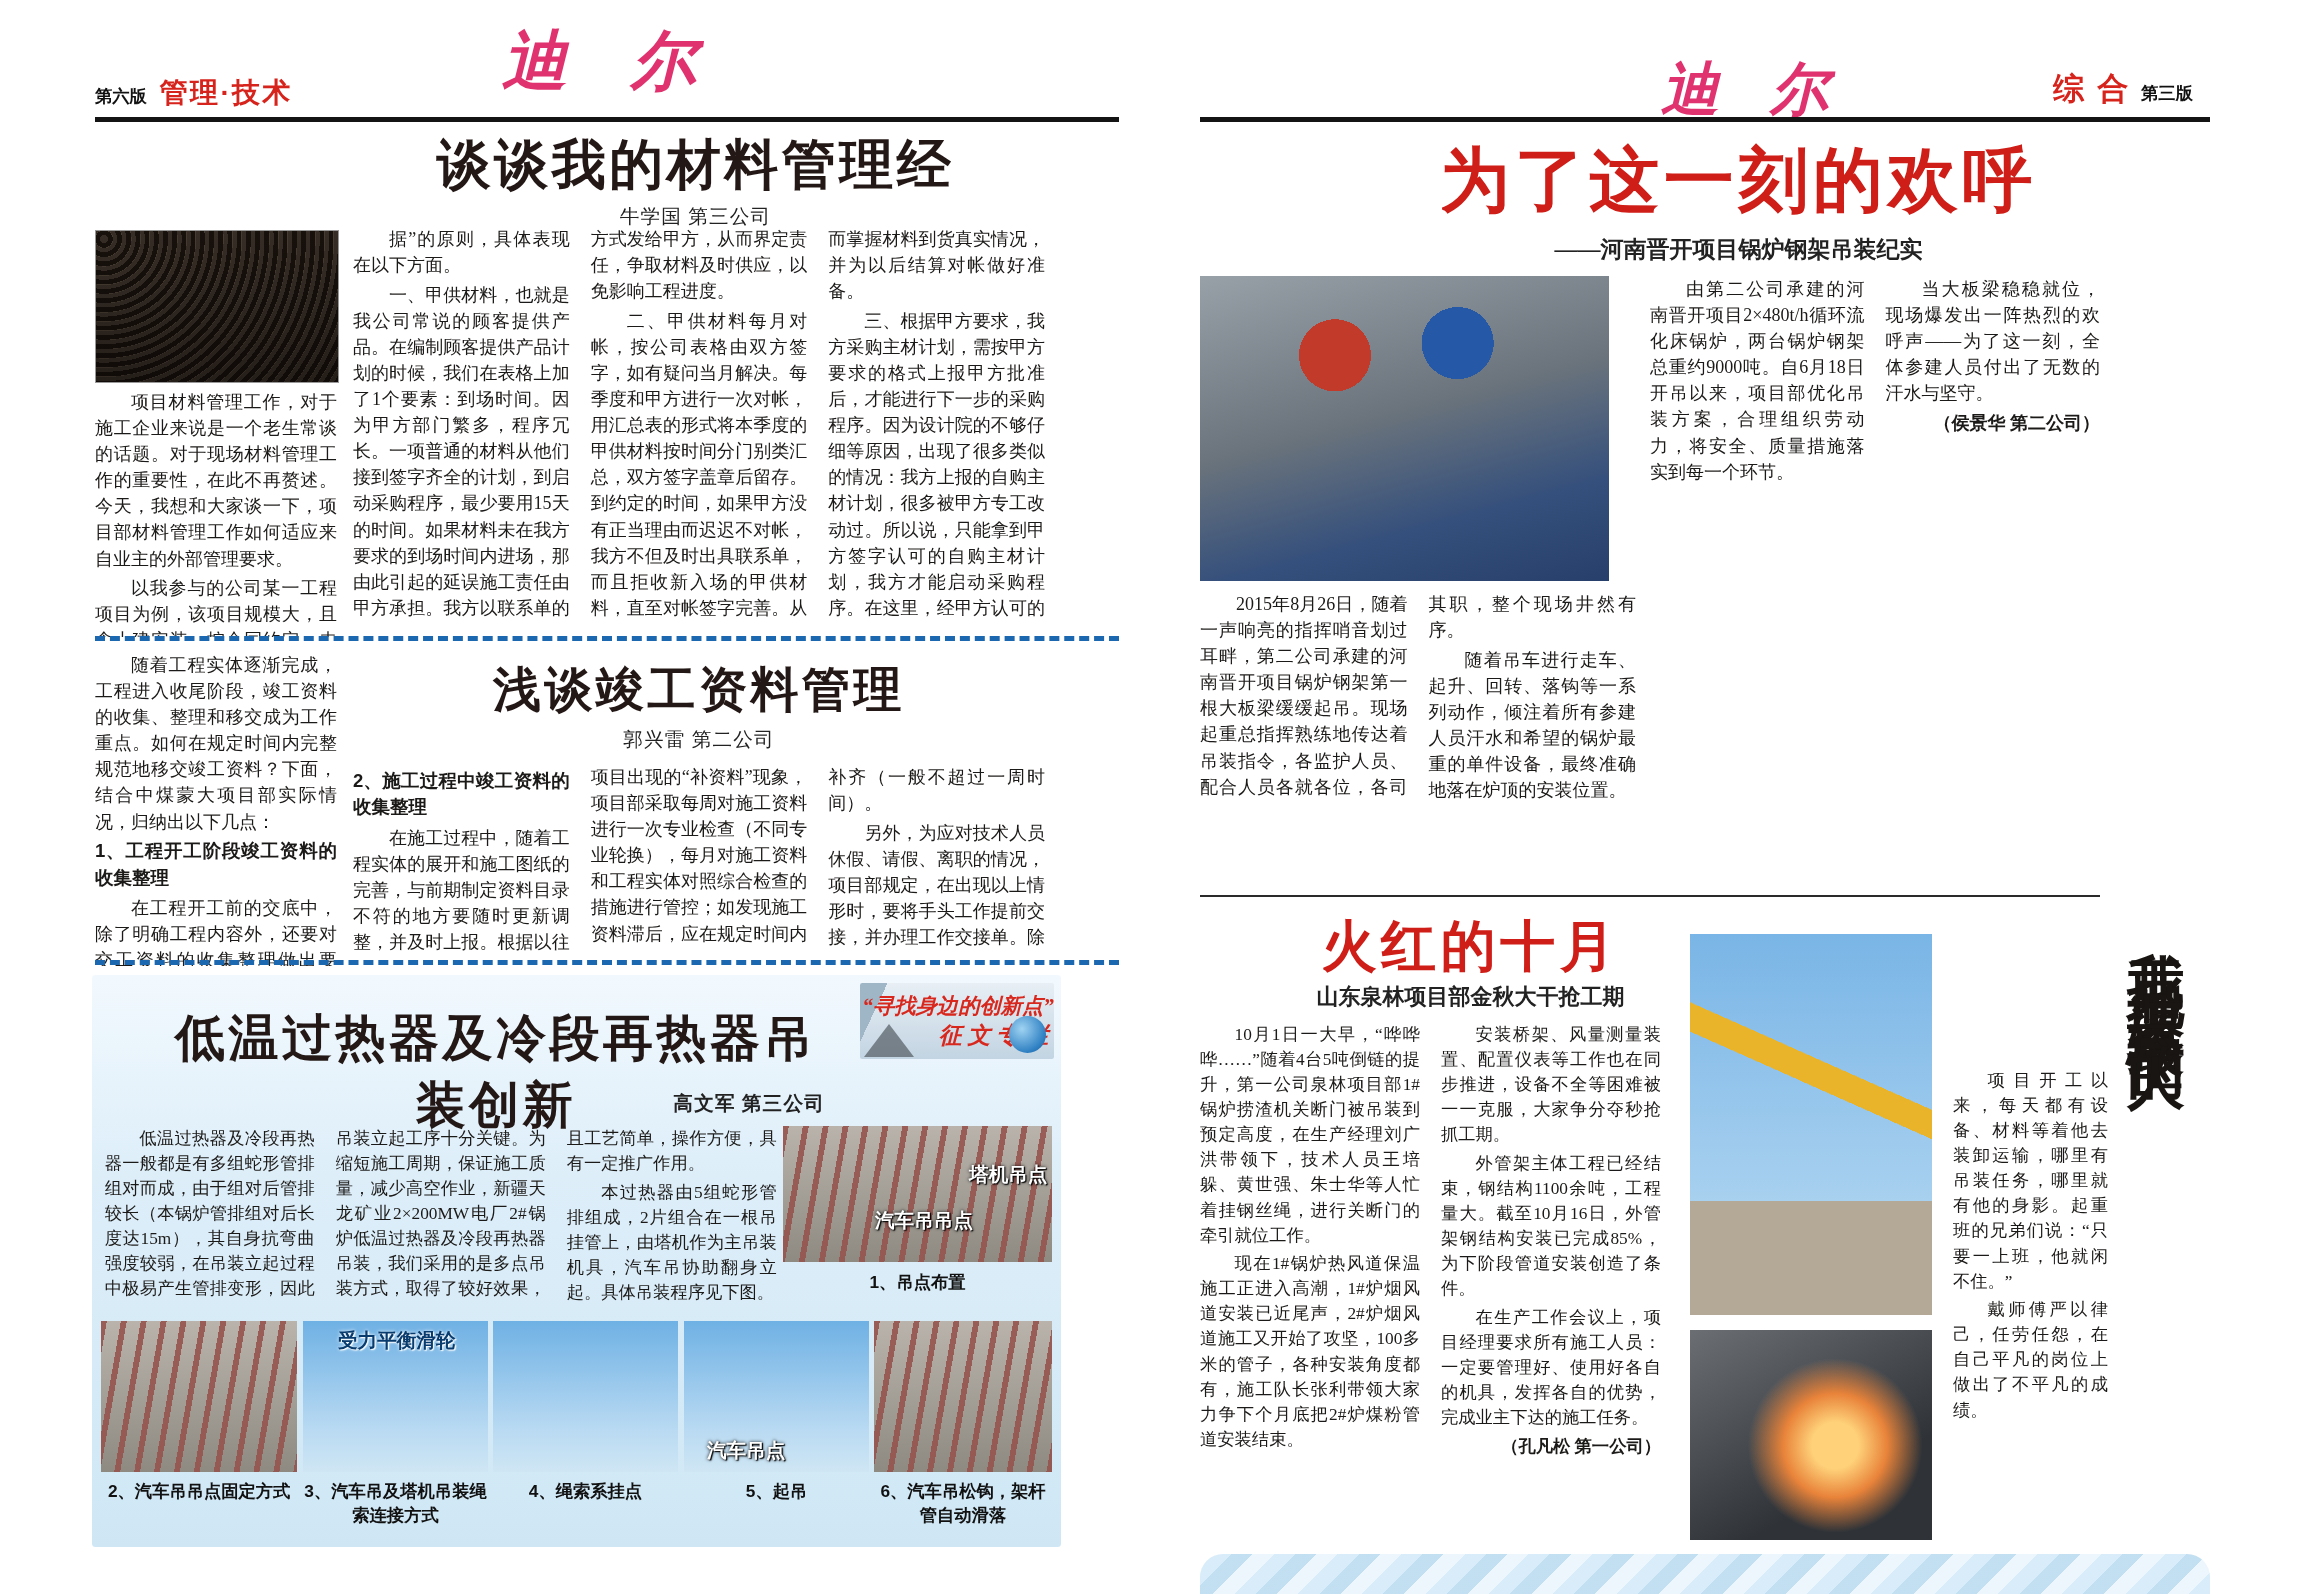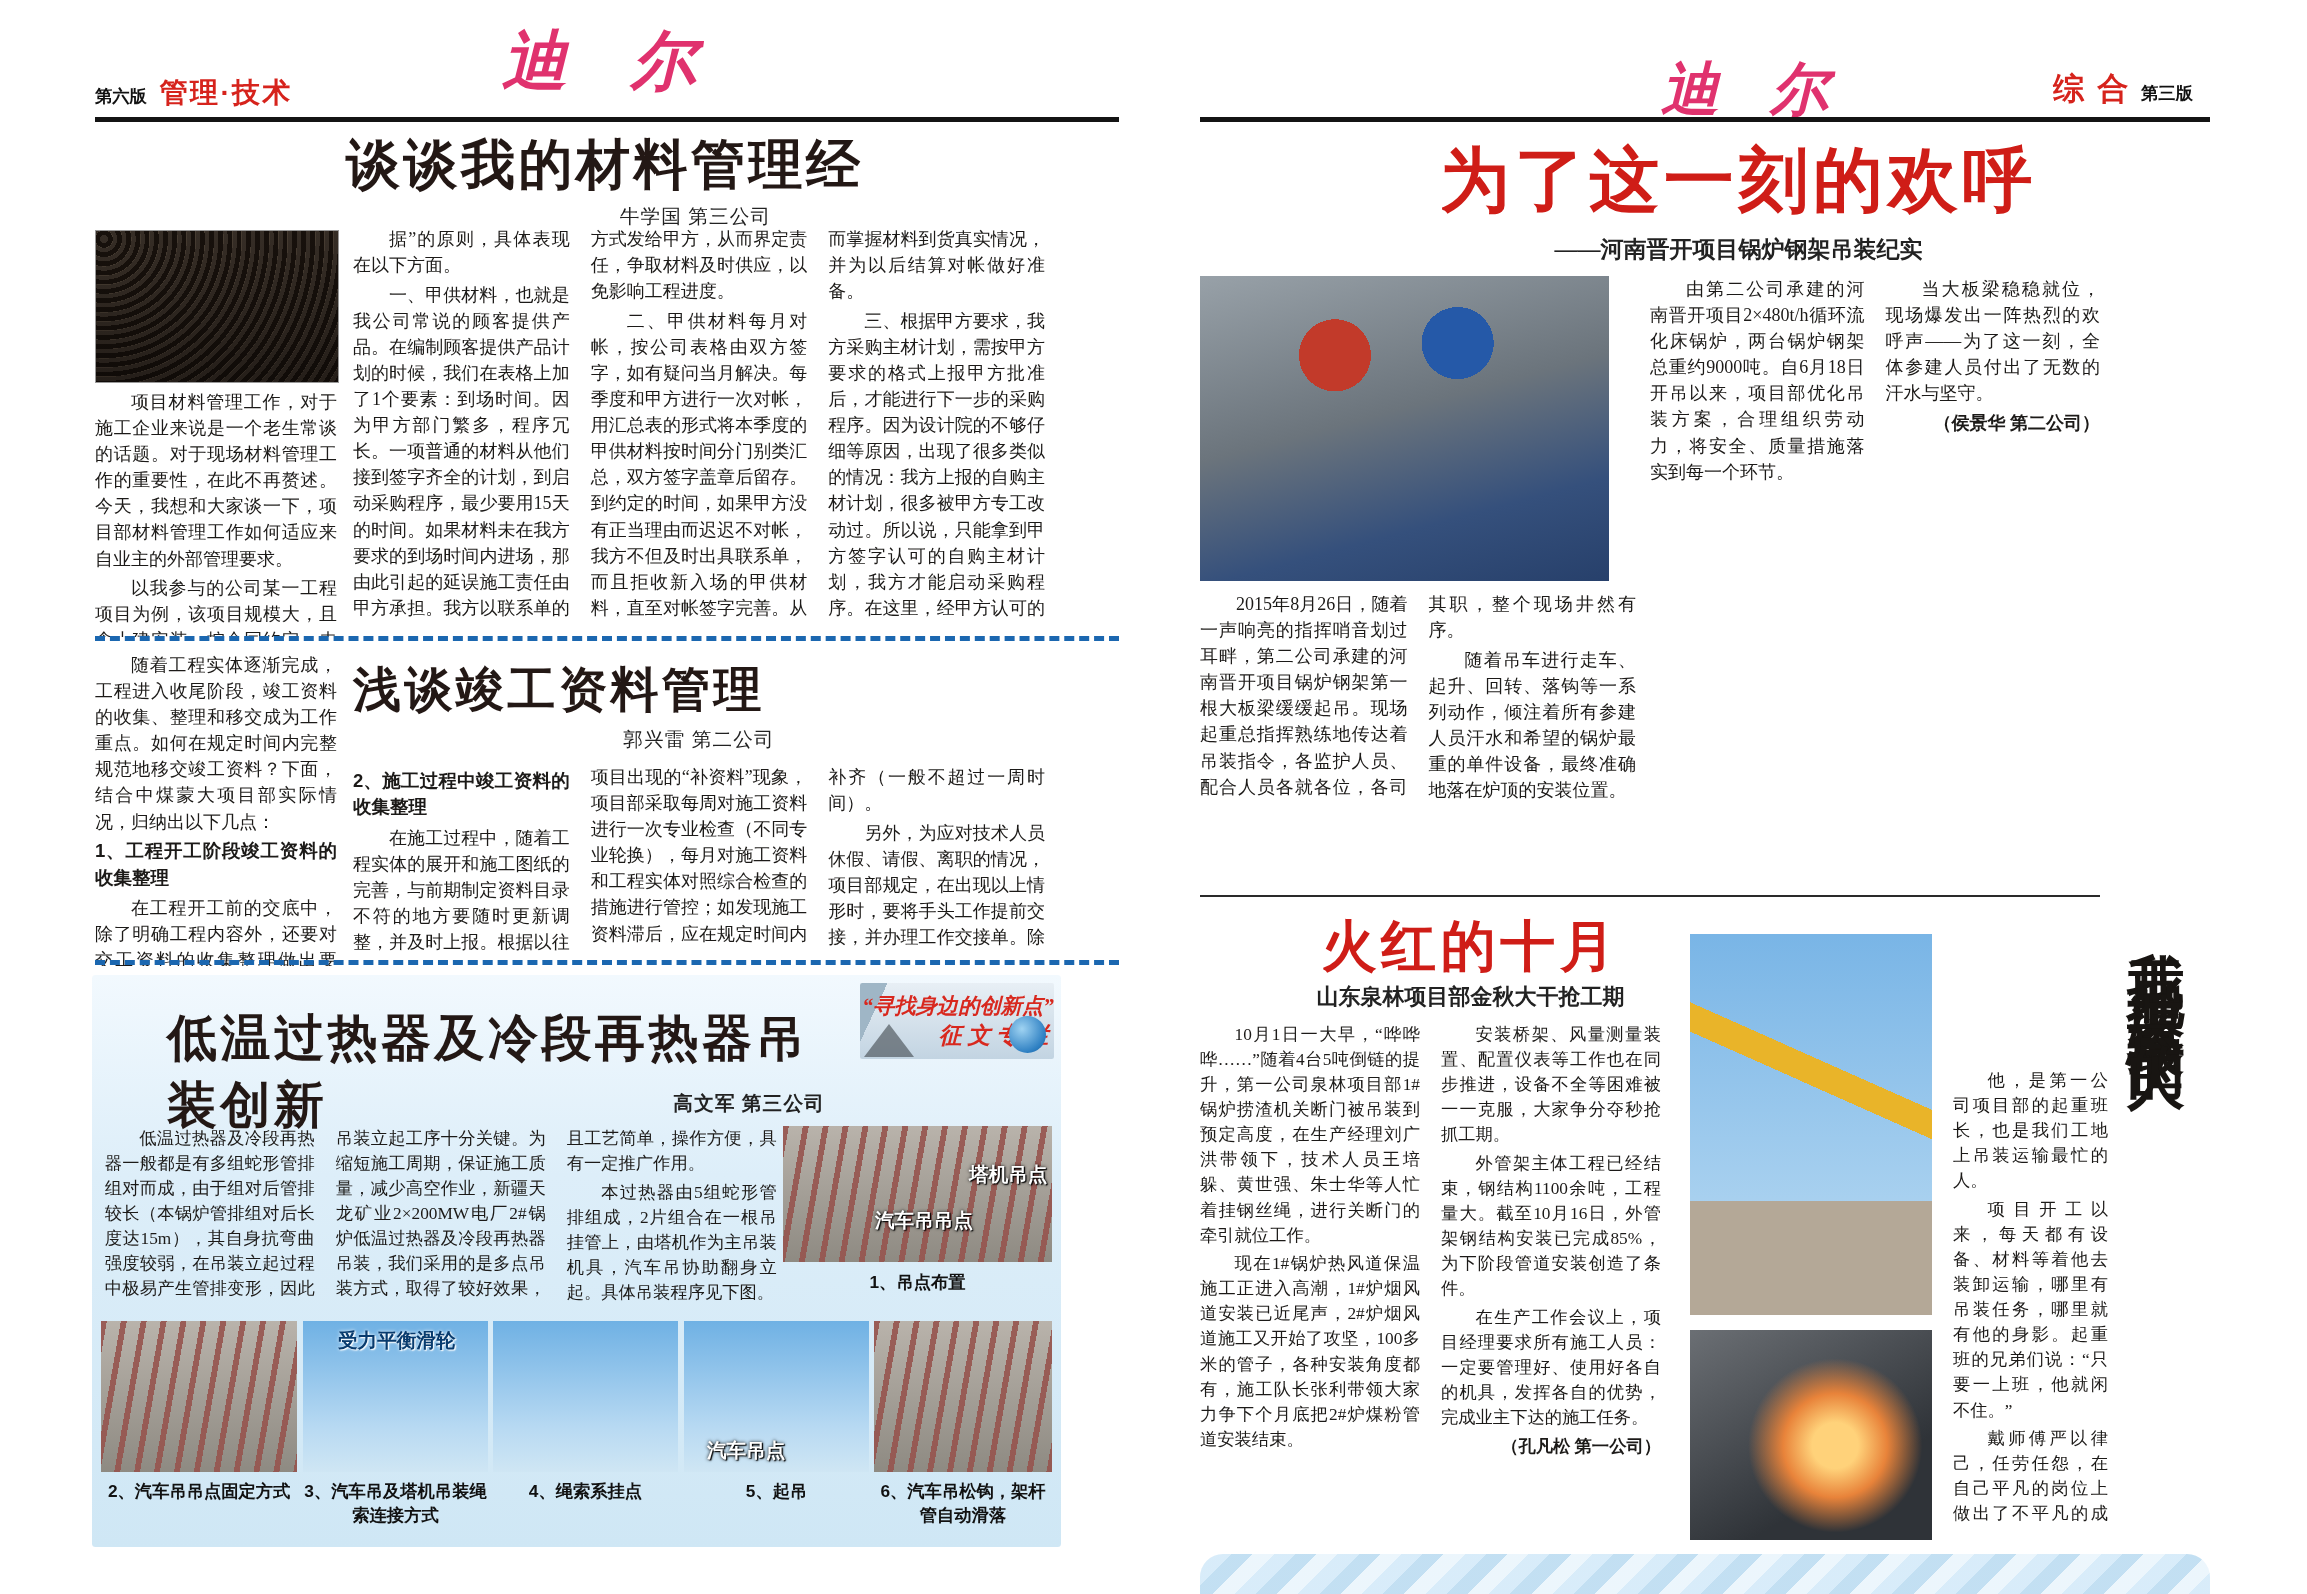--- a/index.html
+++ b/index.html
@@ -7,21 +7,21 @@
          font-family:"Liberation Serif","DejaVu Serif",serif;color:#1c1a18;}
   .abs{position:absolute;}
   
   .pageinfo{font-family:"Liberation Sans","DejaVu Sans",sans-serif;}
   .pageno{font-size:17.3px;color:#111;font-weight:bold;}
   .section{font-size:28px;color:#d6231c;font-weight:900;letter-spacing:2.3px;}
   .masthead{color:#e0326e;font-weight:900;font-style:italic;font-size:65px;letter-spacing:24px;
             font-family:"Liberation Serif","DejaVu Serif",serif;}
   .rule{background:#141414;height:5.2px;}
   
-  .h-black{font-weight:900;color:#231815;text-align:left;letter-spacing:3.5px;
+  .h-black{font-weight:900;color:#231815;text-align:center;letter-spacing:3.5px;
            font-family:"Liberation Sans","DejaVu Sans",sans-serif;}
   .h-red{font-weight:900;color:#cf1d17;text-align:center;letter-spacing:4.6px;
          font-family:"Liberation Sans","DejaVu Sans",sans-serif;}
   .byline{text-align:center;font-size:19.6px;color:#222;letter-spacing:1.2px;}
   .subtitle{text-align:center;font-size:23px;color:#222;font-weight:bold;}
   
   .cols{font-size:18px;line-height:1.45;text-align:justify;overflow:hidden;}
   .cols p, .intro p{margin:0 0 3.5px 0;text-indent:2em;}
   .c3{column-count:3;column-gap:21px;}
   .c2{column-count:2;column-gap:21px;}
@@ -191,20 +191,19 @@
       <p>安装桥架、风量测量装置、配置仪表等工作也在同步推进，设备不全等困难被一一克服，大家争分夺秒抢抓工期。</p>
       <p>外管架主体工程已经结束，钢结构1100余吨，工程量大。截至10月16日，外管架钢结构安装已完成85%，为下阶段管道安装创造了条件。</p>
       <p>在生产工作会议上，项目经理要求所有施工人员：一定要管理好、使用好各自的机具，发挥各自的优势，完成业主下达的施工任务。</p>
       <p class="sig">（孔凡松  第一公司）</p>
     </div>
   <div class="abs photo ph-crane" style="left:1690px;top:934px;width:242px;height:381px;"></div>
   <div class="abs photo ph-grind" style="left:1690px;top:1330px;width:242px;height:210px;"></div>
 
   <div class="abs vert" style="left:2118px;top:906px;height:629px;">我工地吊装运输最忙的人</div>
   <div class="abs cols vcol" style="left:1953px;top:1068px;width:155px;height:461px;font-size:17.3px;">
-      <p>他，是第一公司项目部的起重班长，也是我们工地上吊装运输最忙的人。</p>
       <p>项目开工以来，每天都有设备、材料等着他去装卸运输，哪里有吊装任务，哪里就有他的身影。起重班的兄弟们说：“只要一上班，他就闲不住。”</p>
       <p>戴师傅严以律己，任劳任怨，在自己平凡的岗位上做出了不平凡的成绩。</p>
     </div>
 
   <div class="abs wave" style="left:1200px;top:1554px;width:1010px;height:40px;"></div>
 </div>
 
 
 </body></html>

